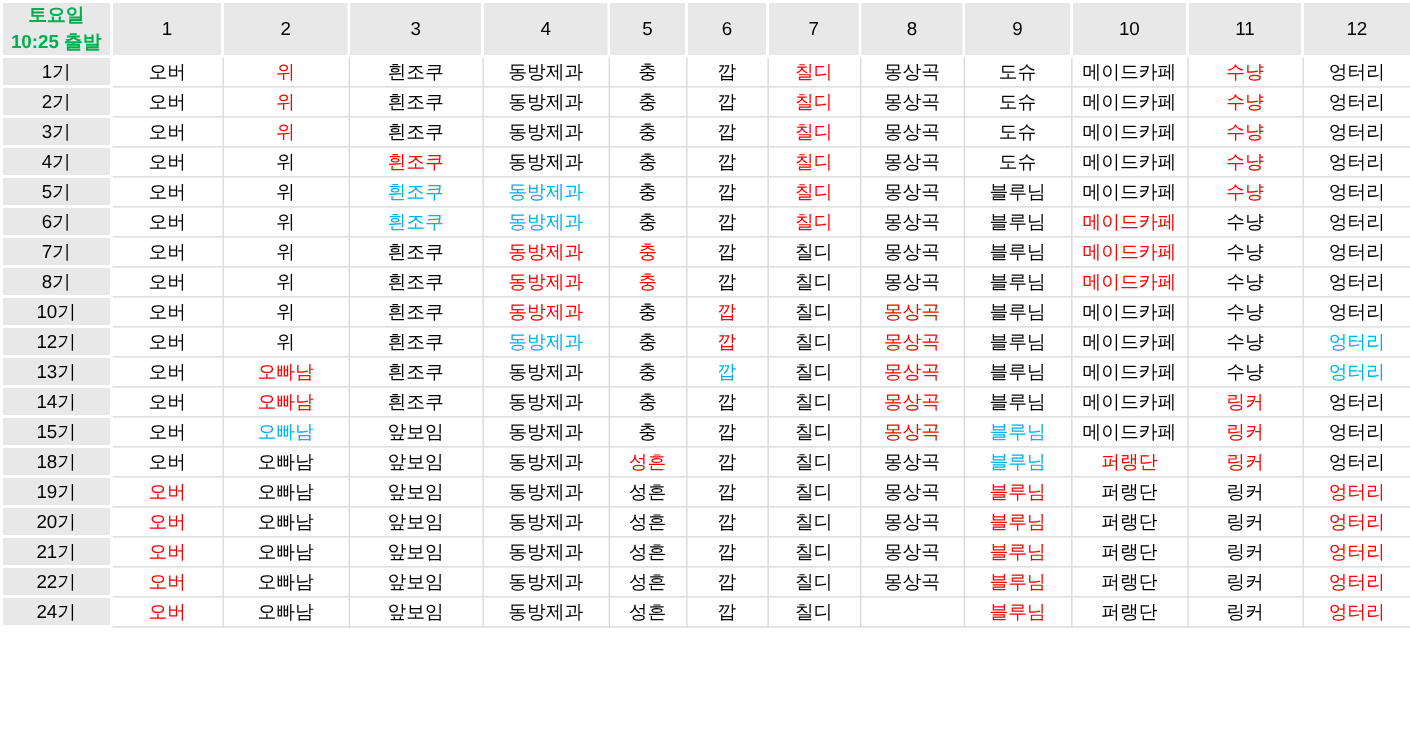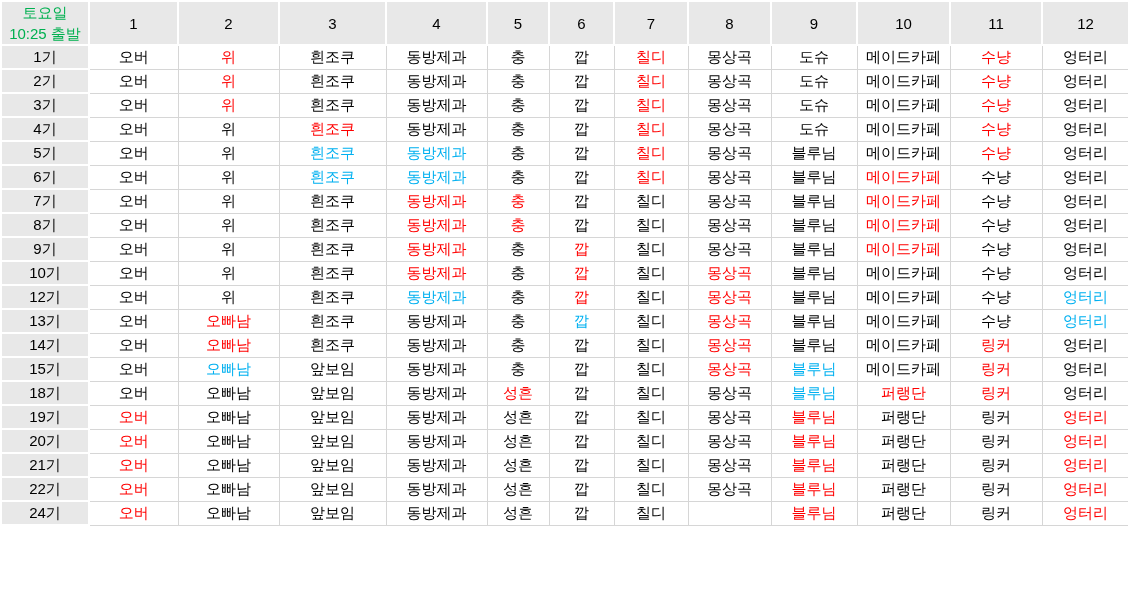--- a/index.html
+++ b/index.html
@@ -16,21 +16,21 @@
   thead th{height:42px;}
   tbody th,tbody td{height:22px;}
   .corner,.hdr,.rowlabel{
     background:var(--hdr-bg,#E8E8E8);
     border:2px solid #FFFFFF;
   }
   td{
     border:1px solid var(--grid,#D6D6D6);
     background:#FFFFFF;
   }
-  .corner{color:var(--green,#00B050);font-size:15px;line-height:21px;}
+  .corner{color:var(--green,#00B050);font-size:15px;line-height:21px;font-weight:bold;}
   .t-k{color:var(--black,#000000);}
   .t-r{color:var(--red,#FF0000);}
   .t-b{color:var(--blue,#00B0F0);}
 </style>
 </head>
 <body>
 
 <table>
   <colgroup>
     <col style="width:88px">
@@ -182,35 +182,20 @@
         <td class="t-r">충</td>
         <td class="t-k">깝</td>
         <td class="t-k">칠디</td>
         <td class="t-k">몽상곡</td>
         <td class="t-k">블루님</td>
         <td class="t-r">메이드카페</td>
         <td class="t-k">수냥</td>
         <td class="t-k">엉터리</td>
       </tr>
       <tr>
-        <th class="rowlabel">9기</th>
-        <td class="t-k">오버</td>
-        <td class="t-k">위</td>
-        <td class="t-k">흰조쿠</td>
-        <td class="t-r">동방제과</td>
-        <td class="t-k">충</td>
-        <td class="t-r">깝</td>
-        <td class="t-k">칠디</td>
-        <td class="t-k">몽상곡</td>
-        <td class="t-k">블루님</td>
-        <td class="t-r">메이드카페</td>
-        <td class="t-k">수냥</td>
-        <td class="t-k">엉터리</td>
-      </tr>
-      <tr>
         <th class="rowlabel">10기</th>
         <td class="t-k">오버</td>
         <td class="t-k">위</td>
         <td class="t-k">흰조쿠</td>
         <td class="t-r">동방제과</td>
         <td class="t-k">충</td>
         <td class="t-r">깝</td>
         <td class="t-k">칠디</td>
         <td class="t-r">몽상곡</td>
         <td class="t-k">블루님</td>

